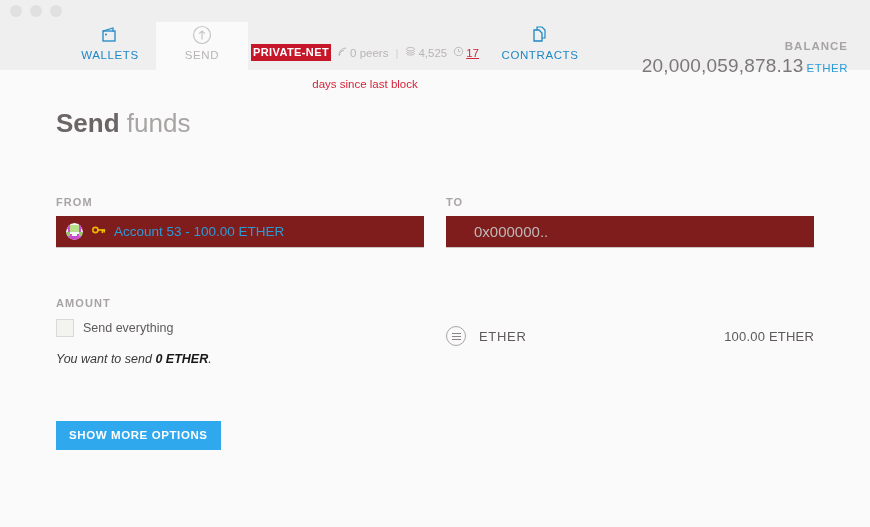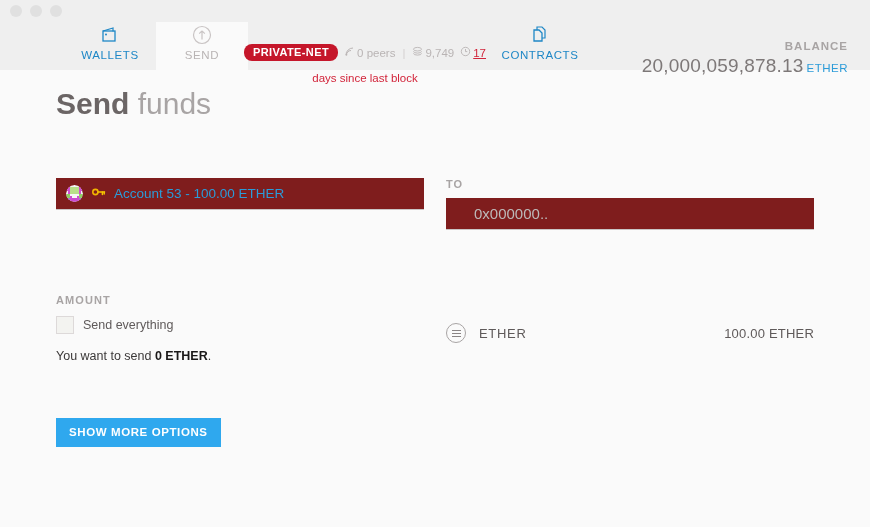--- a/index.html
+++ b/index.html
@@ -46,40 +46,40 @@
   .status {
     position: absolute; left: 240px; top: 22px;
     width: 250px; text-align: center;
   }
   .status-row1 {
     display: flex; align-items: center; justify-content: center; gap: 6px;
     font-size: 11.5px; color: #b9b4b4;
   }
   .netbadge {
     background: #c5162a; color: #fff; font-size: 11px; font-weight: bold;
-    padding: 2px 9px 3px; letter-spacing: .4px; line-height: 1.1; border-radius: 8px;
+    padding: 2px 2px 3px; letter-spacing: .4px; line-height: 1.1;
   }
   .stat { display: inline-flex; align-items: center; gap: 2px; color: #b9b4b4; }
   .stat.red { color: #d2243a; }
   .stat.red .val { text-decoration: underline; }
   .sep { color: #d5d1d1; margin: 0 1px; }
-  .status-row2 { font-size: 11.5px; color: #d2243a; margin-top: 11px; }
+  .status-row2 { font-size: 11.5px; color: #d2243a; margin-top: 17px; }
 
   
   .balance { position: absolute; right: 22px; top: 18px; text-align: right; }
   .balance-label {
     font-size: 11.5px; color: #a8a4a4; letter-spacing: 1px; font-weight: bold;
   }
   .balance-value { margin-top: 3px; white-space: nowrap; }
   .balance-num { font-size: 19px; color: #7d7878; letter-spacing: .2px; }
   .balance-unit { font-size: 11.5px; color: #2b9bd8; letter-spacing: .5px; margin-left: 3px; }
 
   
   .main { position: relative; padding: 0 56px; }
-  .page-title { margin-top: 17px; font-size: 30px; font-weight: normal; }
+  .page-title { margin-top: 38px; font-size: 26px; font-weight: normal; }
   .page-title .b { color: #6b6565; font-weight: bold; }
   .page-title .l { color: #a8a4a4; font-weight: 300; }
 
   .row { display: flex; gap: 22px; margin-top: 0; }
   .col { flex: 1; min-width: 0; }
 
   .field-label {
     font-size: 11px; color: #a8a4a4; letter-spacing: 1.1px;
     font-weight: bold; margin-bottom: 8px;
   }
@@ -101,21 +101,21 @@
   .keyico { font-size: 12px; line-height: 1; margin: 0 2px 0 3px; }
   .from-text { color: #2b9bd8; font-size: 13.5px; }
 
   .check-row { display: flex; align-items: center; gap: 9px; margin-top: 10px; }
   .checkbox {
     width: 18px; height: 18px; background: #f3f3f0;
     border: 1px solid #ddd9d9; cursor: pointer;
   }
   .check-label { font-size: 12.5px; color: #5f5a5a; }
 
-  .summary { margin-top: 15px; font-size: 12.5px; color: #3b3838; }
+  .summary { margin-top: 15px; font-size: 12.5px; color: #3b3838; font-style: italic; }
   .summary b { font-weight: bold; color: #1a1818; }
 
   
   .unit-row {
     display: flex; align-items: center; margin-top: 29px;
   }
   .circ-menu {
     width: 20px; height: 20px; border-radius: 50%;
     border: 1px solid #a8a4a4;
     display: flex; flex-direction: column; align-items: center;
@@ -196,21 +196,21 @@
         </span>
         <span class="sep">|</span>
         <span class="stat">
           <span>
             <svg width="11" height="11" viewBox="0 0 11 11">
               <ellipse cx="5.5" cy="3.2" rx="4" ry="1.8" fill="none" stroke="#b9b4b4" stroke-width="0.9"></ellipse>
               <path d="M1.5 5.3 A4 1.8 0 0 0 9.5 5.3" fill="none" stroke="#b9b4b4" stroke-width="0.9"></path>
               <path d="M1.5 7.3 A4 1.8 0 0 0 9.5 7.3" fill="none" stroke="#b9b4b4" stroke-width="0.9"></path>
             </svg>
           </span>
-          <span class="val">9,749</span>
+          <span class="val">4,525</span>
         </span>
         <span class="stat red">
           <span>
             <svg width="11" height="11" viewBox="0 0 11 11">
               <circle cx="5.5" cy="5.5" r="4.2" fill="none" stroke="#b9b4b4" stroke-width="0.9"></circle>
               <path d="M5.5 3 L5.5 5.6 L7.3 5.6" fill="none" stroke="#b9b4b4" stroke-width="0.9"></path>
             </svg>
           </span>
           <span class="val">17</span>
         </span>
@@ -227,20 +227,21 @@
   </div>
 
   <div class="main">
 
     <h1 class="page-title">
       <span class="b">Send</span><span class="l"> funds</span>
     </h1>
 
     <div class="row" style="margin-top:57px;">
       <div class="col">
+        <div class="field-label">FROM</div>
         <div class="input-box from-box">
           <span class="identicon">
             <svg width="17" height="17" viewBox="0 0 8 8">
               <defs>
                   <clipPath id="cc">
                     <circle cx="4" cy="4" r="4"></circle>
                   </clipPath>
                 </defs>
               <g clip-path="url(#cc)" shape-rendering="crispEdges">
                 <rect width="8" height="8" fill="#f4f4f4"></rect>
@@ -275,21 +276,21 @@
       </div>
 
       <div class="col">
         <div class="field-label">TO</div>
         <div class="input-box to-box">
           <span class="input-ph">0x000000..</span>
         </div>
       </div>
     </div>
 
-    <div class="row" style="margin-top:64px;">
+    <div class="row" style="margin-top:49px;">
       <div class="col">
         <div class="field-label">AMOUNT</div>
         <div class="check-row">
           <span class="checkbox"></span>
           <span class="check-label">Send everything</span>
         </div>
         <div class="summary">
           <span>You want to send </span><b>0 ETHER</b><span>.</span>
         </div>
         <button class="btn-primary">SHOW MORE OPTIONS</button>

